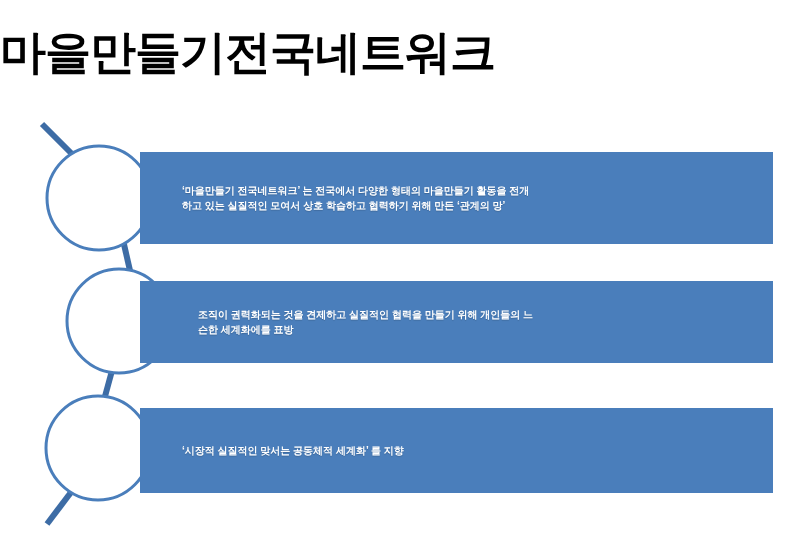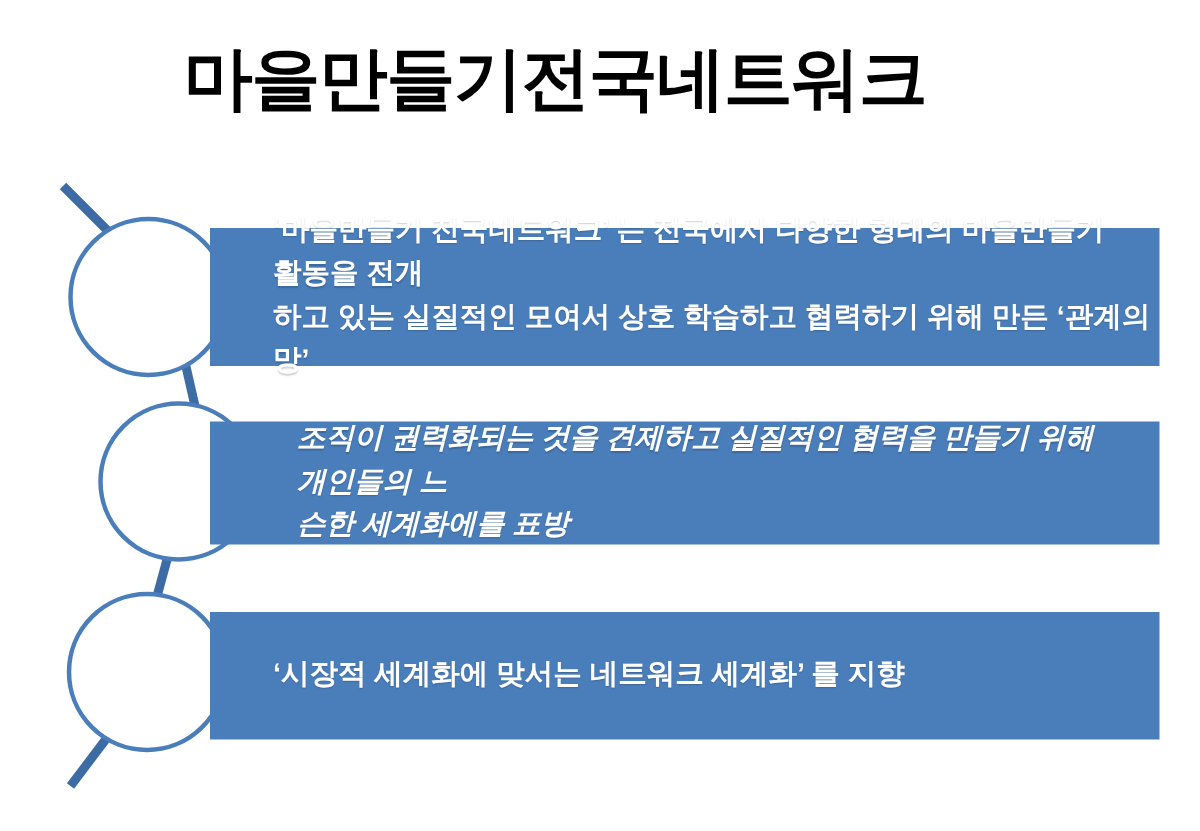--- a/index.html
+++ b/index.html
@@ -17,21 +17,20 @@
     background: #ffffff;
     overflow: hidden;
   }
 
   
   #slide-title {
     position: absolute;
     left: 0;
     top: 26px;
     width: 740px;
-    text-align: center;
     font-size: 46px;
     font-weight: bold;
     color: #000000;
     letter-spacing: -1px;
     line-height: 1.15;
     white-space: nowrap;
   }
 
   
   #connector {
@@ -46,36 +45,36 @@
   
   .bar {
     position: absolute;
     background: #4a7ebb;
     box-sizing: border-box;
     display: flex;
     align-items: center;
   }
   .bar-text {
     color: #ffffff;
-    font-size: 19px;
+    font-size: 10px;
     line-height: 1.52;
     font-weight: bold;
     padding-left: 40px;
     padding-right: 6px;
     width: 100%;
     box-sizing: border-box;
     word-break: keep-all;
     text-shadow: 0 1px 1px rgba(0,0,0,0.18);
   }
   .hl { color: #ffffff; }
 
   #bar-1 { left: 140px; top: 152px; width: 633px; height: 92px; }
   #bar-1 .bar-text { padding-left: 42px; }
   #bar-2 { left: 140px; top: 281px; width: 633px; height: 82px; }
-  #bar-2 .bar-text { padding-left: 58px; font-style: italic; }
+  #bar-2 .bar-text { padding-left: 58px; }
   #bar-3 { left: 140px; top: 408px; width: 633px; height: 85px; }
   #bar-3 .bar-text { padding-left: 42px; }
 </style>
 </head>
 <body>
 
 <div id="slide">
 
   <div id="slide-title">마을만들기전국네트워크</div>
 
@@ -96,16 +95,16 @@
 
   <div class="bar" id="bar-1">
     <div class="bar-text"><span>‘마을만들기 전국네트워크’ 는 전국에서 다양한 형태의 마을만들기 활동을 전개</span><br><span>하고 있는 실질적인 모여서 </span><span class="hl">상호 학습하고 협력하기 위해 만든  ‘관계의 망’</span></div>
   </div>
 
   <div class="bar" id="bar-2">
     <div class="bar-text"><span>조직이 권력화되는 것을 견제하고 실질적인 협력을 만들기 위해 </span><span class="hl">개인들의 느</span><br><span class="hl">슨한 세계화에</span><span>를 표방</span></div>
   </div>
 
   <div class="bar" id="bar-3">
-    <div class="bar-text"><span>‘시장적 세계화에 맞서는 네트워크 세계화’  를 지향</span></div>
+    <div class="bar-text"><span>‘시장적 실질적인 맞서는 공동체적 세계화’  를 지향</span></div>
   </div>
 
 </div>
 
 </body></html>

